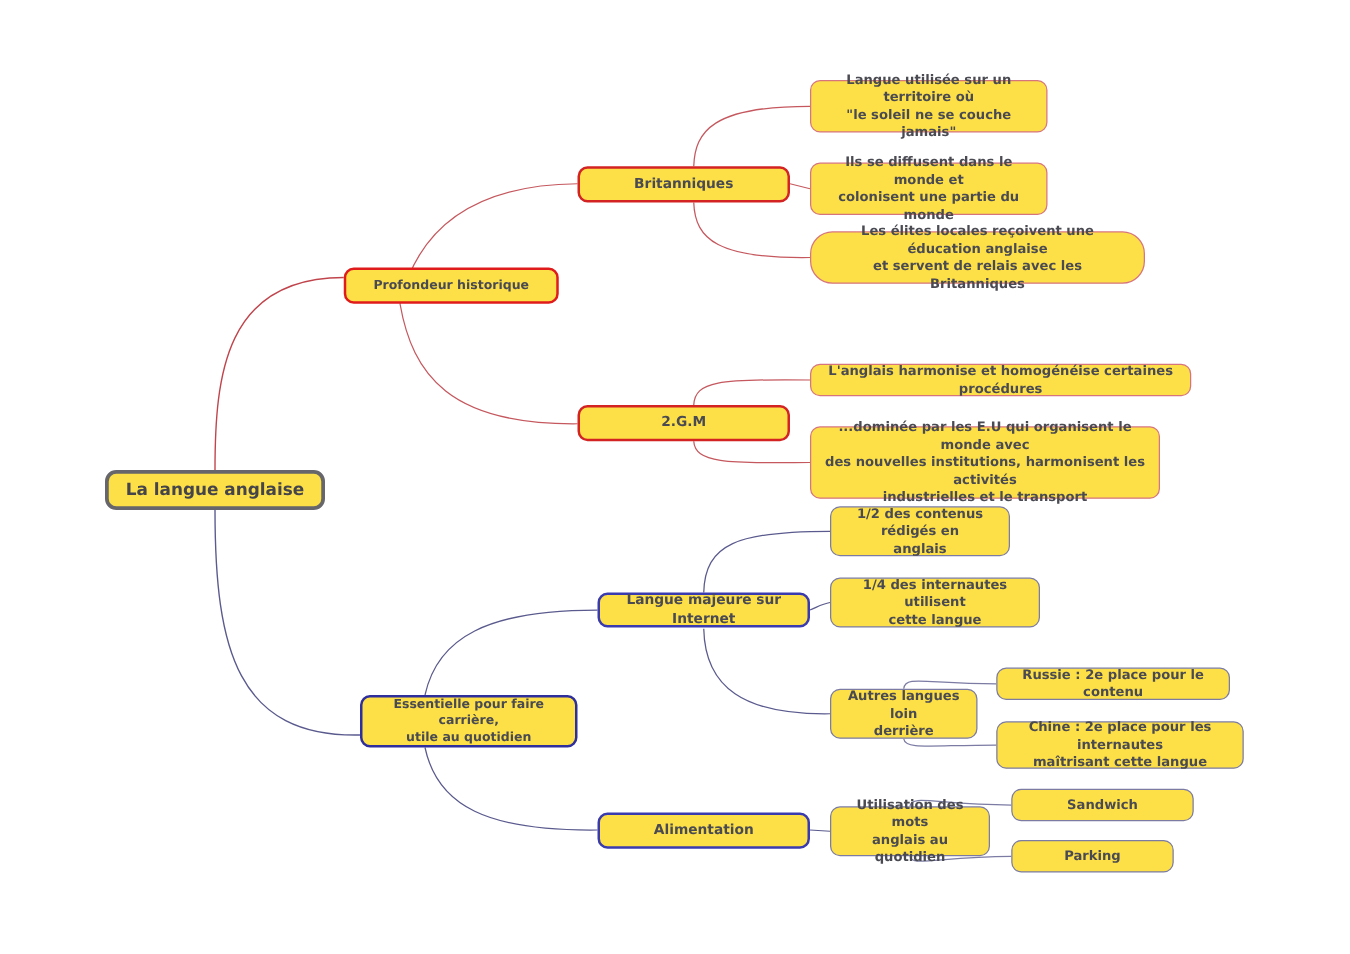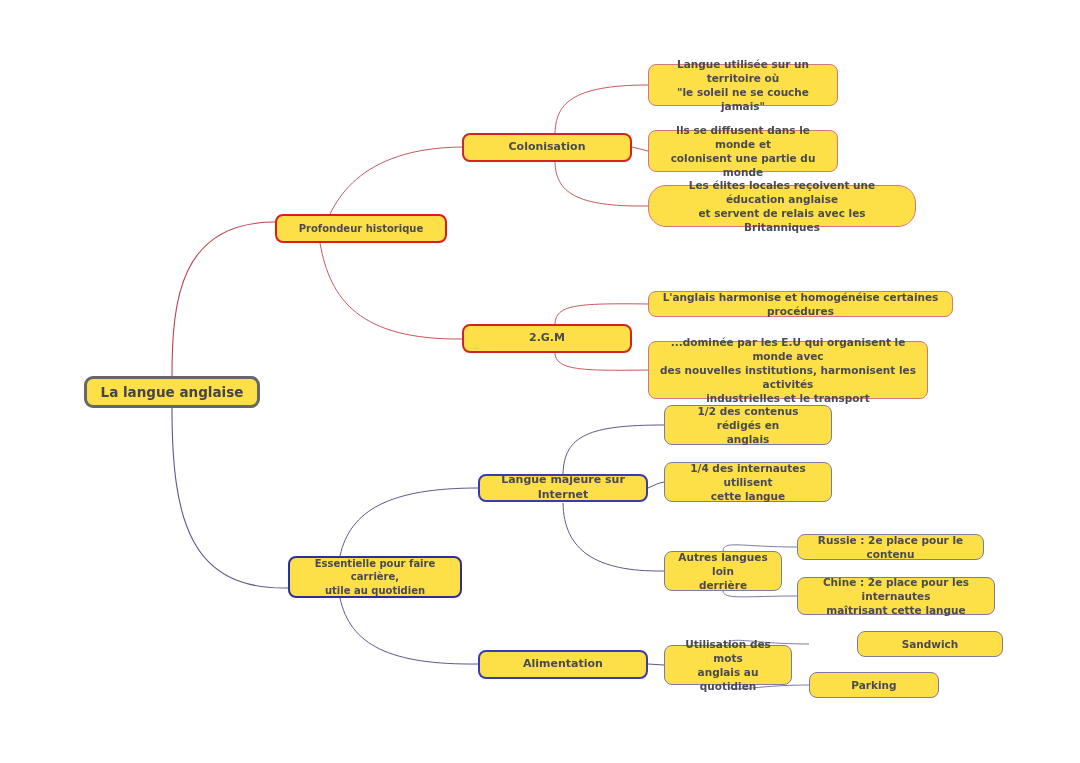--- a/index.html
+++ b/index.html
@@ -118,21 +118,21 @@
       <path d="M 728,685 C 729,694 752,685 809,685" fill="none" stroke="#7b7ba4" stroke-width="1"></path>
     </svg>
   <div id="nodes-layer">
       <div class="node n-root" style="left: 84px; top: 376px; width: 176px; height: 32px;">
         <span>La langue anglaise</span>
       </div>
       <div class="node n-main-red" style="left: 275px; top: 214px; width: 172px; height: 29px;">
         <span>Profondeur historique</span>
       </div>
       <div class="node n-l2-red" style="left: 462px; top: 133px; width: 170px; height: 29px;">
-        <span>Colonisation</span>
+        <span>Britanniques</span>
       </div>
       <div class="node n-leaf-red" style="left: 648px; top: 64px; width: 190px; height: 42px;">
         <span>Langue utilisée sur un territoire où<br>"le soleil ne se couche jamais"</span>
       </div>
       <div class="node n-leaf-red" style="left: 648px; top: 130px; width: 190px; height: 42px;">
         <span>Ils se diffusent dans le monde et<br>colonisent une partie du monde</span>
       </div>
       <div class="node n-leaf-red" style="left: 648px; top: 185px; width: 268px; height: 42px; border-radius: 18px;">
         <span>Les élites locales reçoivent une éducation anglaise<br>et servent de relais avec les Britanniques</span>
       </div>
@@ -144,41 +144,41 @@
       </div>
       <div class="node n-leaf-red" style="left: 648px; top: 341px; width: 280px; height: 58px;">
         <span>...dominée par les E.U qui organisent le monde avec<br>des nouvelles institutions, harmonisent les activités<br>industrielles et le transport</span>
       </div>
       <div class="node n-main-blue" style="left: 288px; top: 556px; width: 174px; height: 42px;">
         <span>Essentielle pour faire carrière,<br>utile au quotidien</span>
       </div>
       <div class="node n-l2-blue" style="left: 478px; top: 474px; width: 170px; height: 28px;">
         <span>Langue majeure sur Internet</span>
       </div>
-      <div class="node n-leaf-blue" style="left: 664px; top: 405px; width: 168px; height: 40px;">
+      <div class="node n-leaf-blue" style="left: 664px; top: 405px; width: 144px; height: 40px;">
         <span>1/2 des contenus rédigés en<br>anglais</span>
       </div>
       <div class="node n-leaf-blue" style="left: 664px; top: 462px; width: 168px; height: 40px;">
         <span>1/4 des internautes utilisent<br>cette langue</span>
       </div>
       <div class="node n-leaf-blue" style="left: 664px; top: 551px; width: 118px; height: 40px;">
         <span>Autres langues loin<br>derrière</span>
       </div>
       <div class="node n-leaf-blue" style="left: 797px; top: 534px; width: 187px; height: 26px;">
         <span>Russie : 2e place pour le contenu</span>
       </div>
       <div class="node n-leaf-blue" style="left: 797px; top: 577px; width: 198px; height: 38px;">
         <span>Chine : 2e place pour les internautes<br>maîtrisant cette langue</span>
       </div>
       <div class="node n-l2-blue" style="left: 478px; top: 650px; width: 170px; height: 29px;">
         <span>Alimentation</span>
       </div>
       <div class="node n-leaf-blue" style="left: 664px; top: 645px; width: 128px; height: 40px;">
         <span>Utilisation des mots<br>anglais au quotidien</span>
       </div>
-      <div class="node n-leaf-blue" style="left: 809px; top: 631px; width: 146px; height: 26px; margin-left: 48px;">
+      <div class="node n-leaf-blue" style="left: 809px; top: 631px; width: 146px; height: 26px;">
         <span>Sandwich</span>
       </div>
       <div class="node n-leaf-blue" style="left: 809px; top: 672px; width: 130px; height: 26px;">
         <span>Parking</span>
       </div>
     </div>
 </div>
 
 </body></html>

